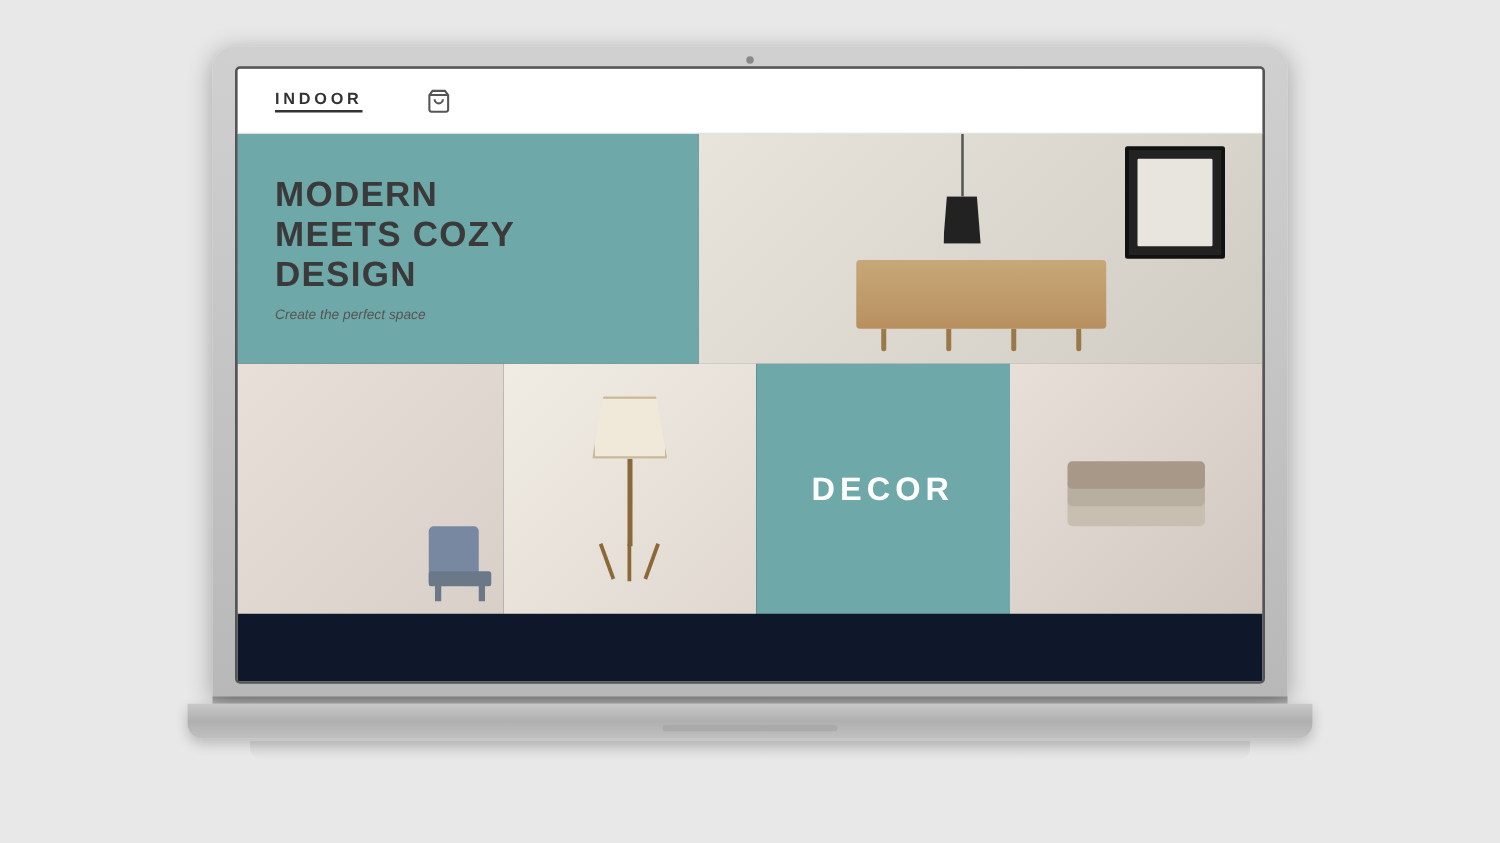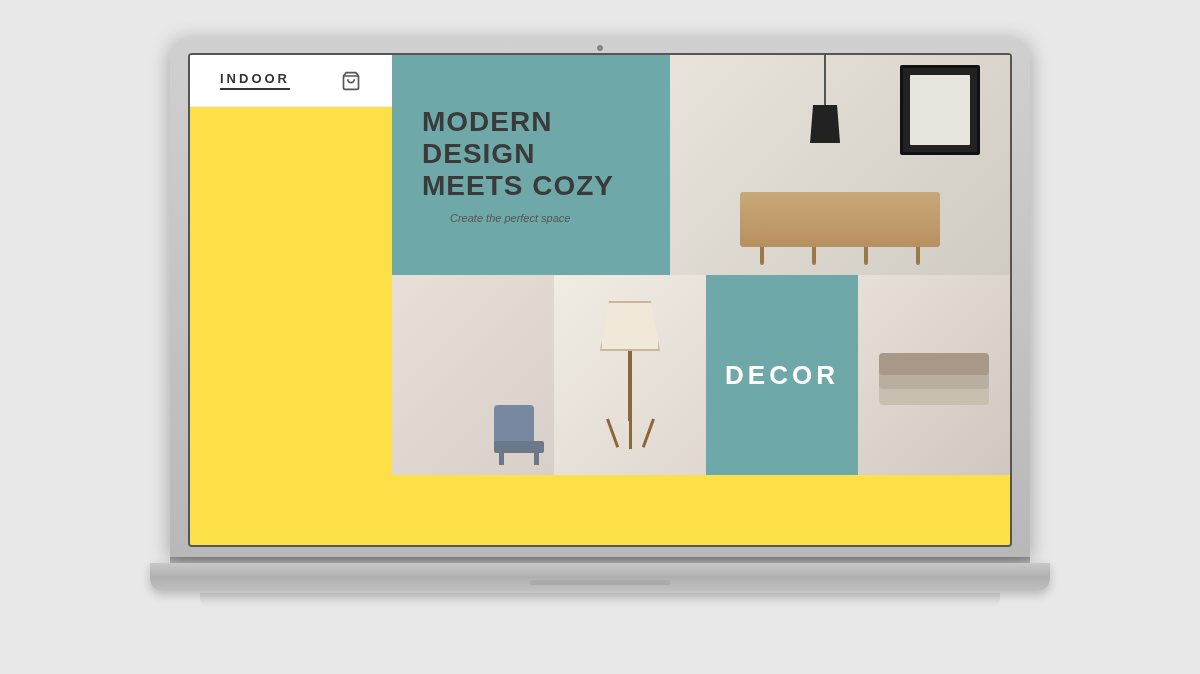--- a/index.html
+++ b/index.html
@@ -89,21 +89,22 @@
       background: linear-gradient(180deg, rgba(180,180,180,0.4) 0%, transparent 100%);
       border-radius: 0 0 10px 10px;
       margin-top: 2px;
     }
 
     
     .site-wrapper {
       width: 100%;
       height: 100%;
       display: flex;
-      background: #fde047;
+      flex-direction: column;
+      background: #0f172a;
     }
 
     
     .navbar {
       display: flex;
       align-items: center;
       padding: 0 30px;
       height: 52px;
       background: #fff;
       border-bottom: 1px solid #eee;
@@ -151,21 +152,21 @@
     .main-content {
       display: flex;
       flex-direction: column;
       flex: 1;
       overflow: hidden;
     }
 
     
     .hero-section {
       display: flex;
-      height: 220px;
+      height: 184px;
       flex-shrink: 0;
     }
 
     .hero-left {
       background: #6fa8a8;
       width: 45%;
       display: flex;
       flex-direction: column;
       justify-content: center;
       padding: 28px 30px;
@@ -178,21 +179,20 @@
       line-height: 1.15;
       letter-spacing: 1px;
       text-transform: uppercase;
     }
 
     .hero-subtext {
       font-size: 11px;
       color: #555;
       margin-top: 10px;
       font-style: italic;
-      margin-left: 28px;
     }
 
     .hero-right {
       flex: 1;
       background: #d8d4cc;
       position: relative;
       overflow: hidden;
     }
 
     
@@ -446,22 +446,22 @@
             </svg>
           </div>
         </nav>
 
         <div class="main-content">
 
           <div class="hero-section">
             <div class="hero-left">
               <div class="hero-headline">
                 <div>MODERN</div>
+                <div>MEETS COZY</div>
                 <div>DESIGN</div>
-                <div>MEETS COZY</div>
               </div>
               <p class="hero-subtext">Create the perfect space</p>
             </div>
             <div class="hero-right">
               <div class="furniture-scene">
 
                 <div class="pendant-lamp">
                   <div class="lamp-cord"></div>
                   <div class="lamp-shade"></div>
                 </div>

